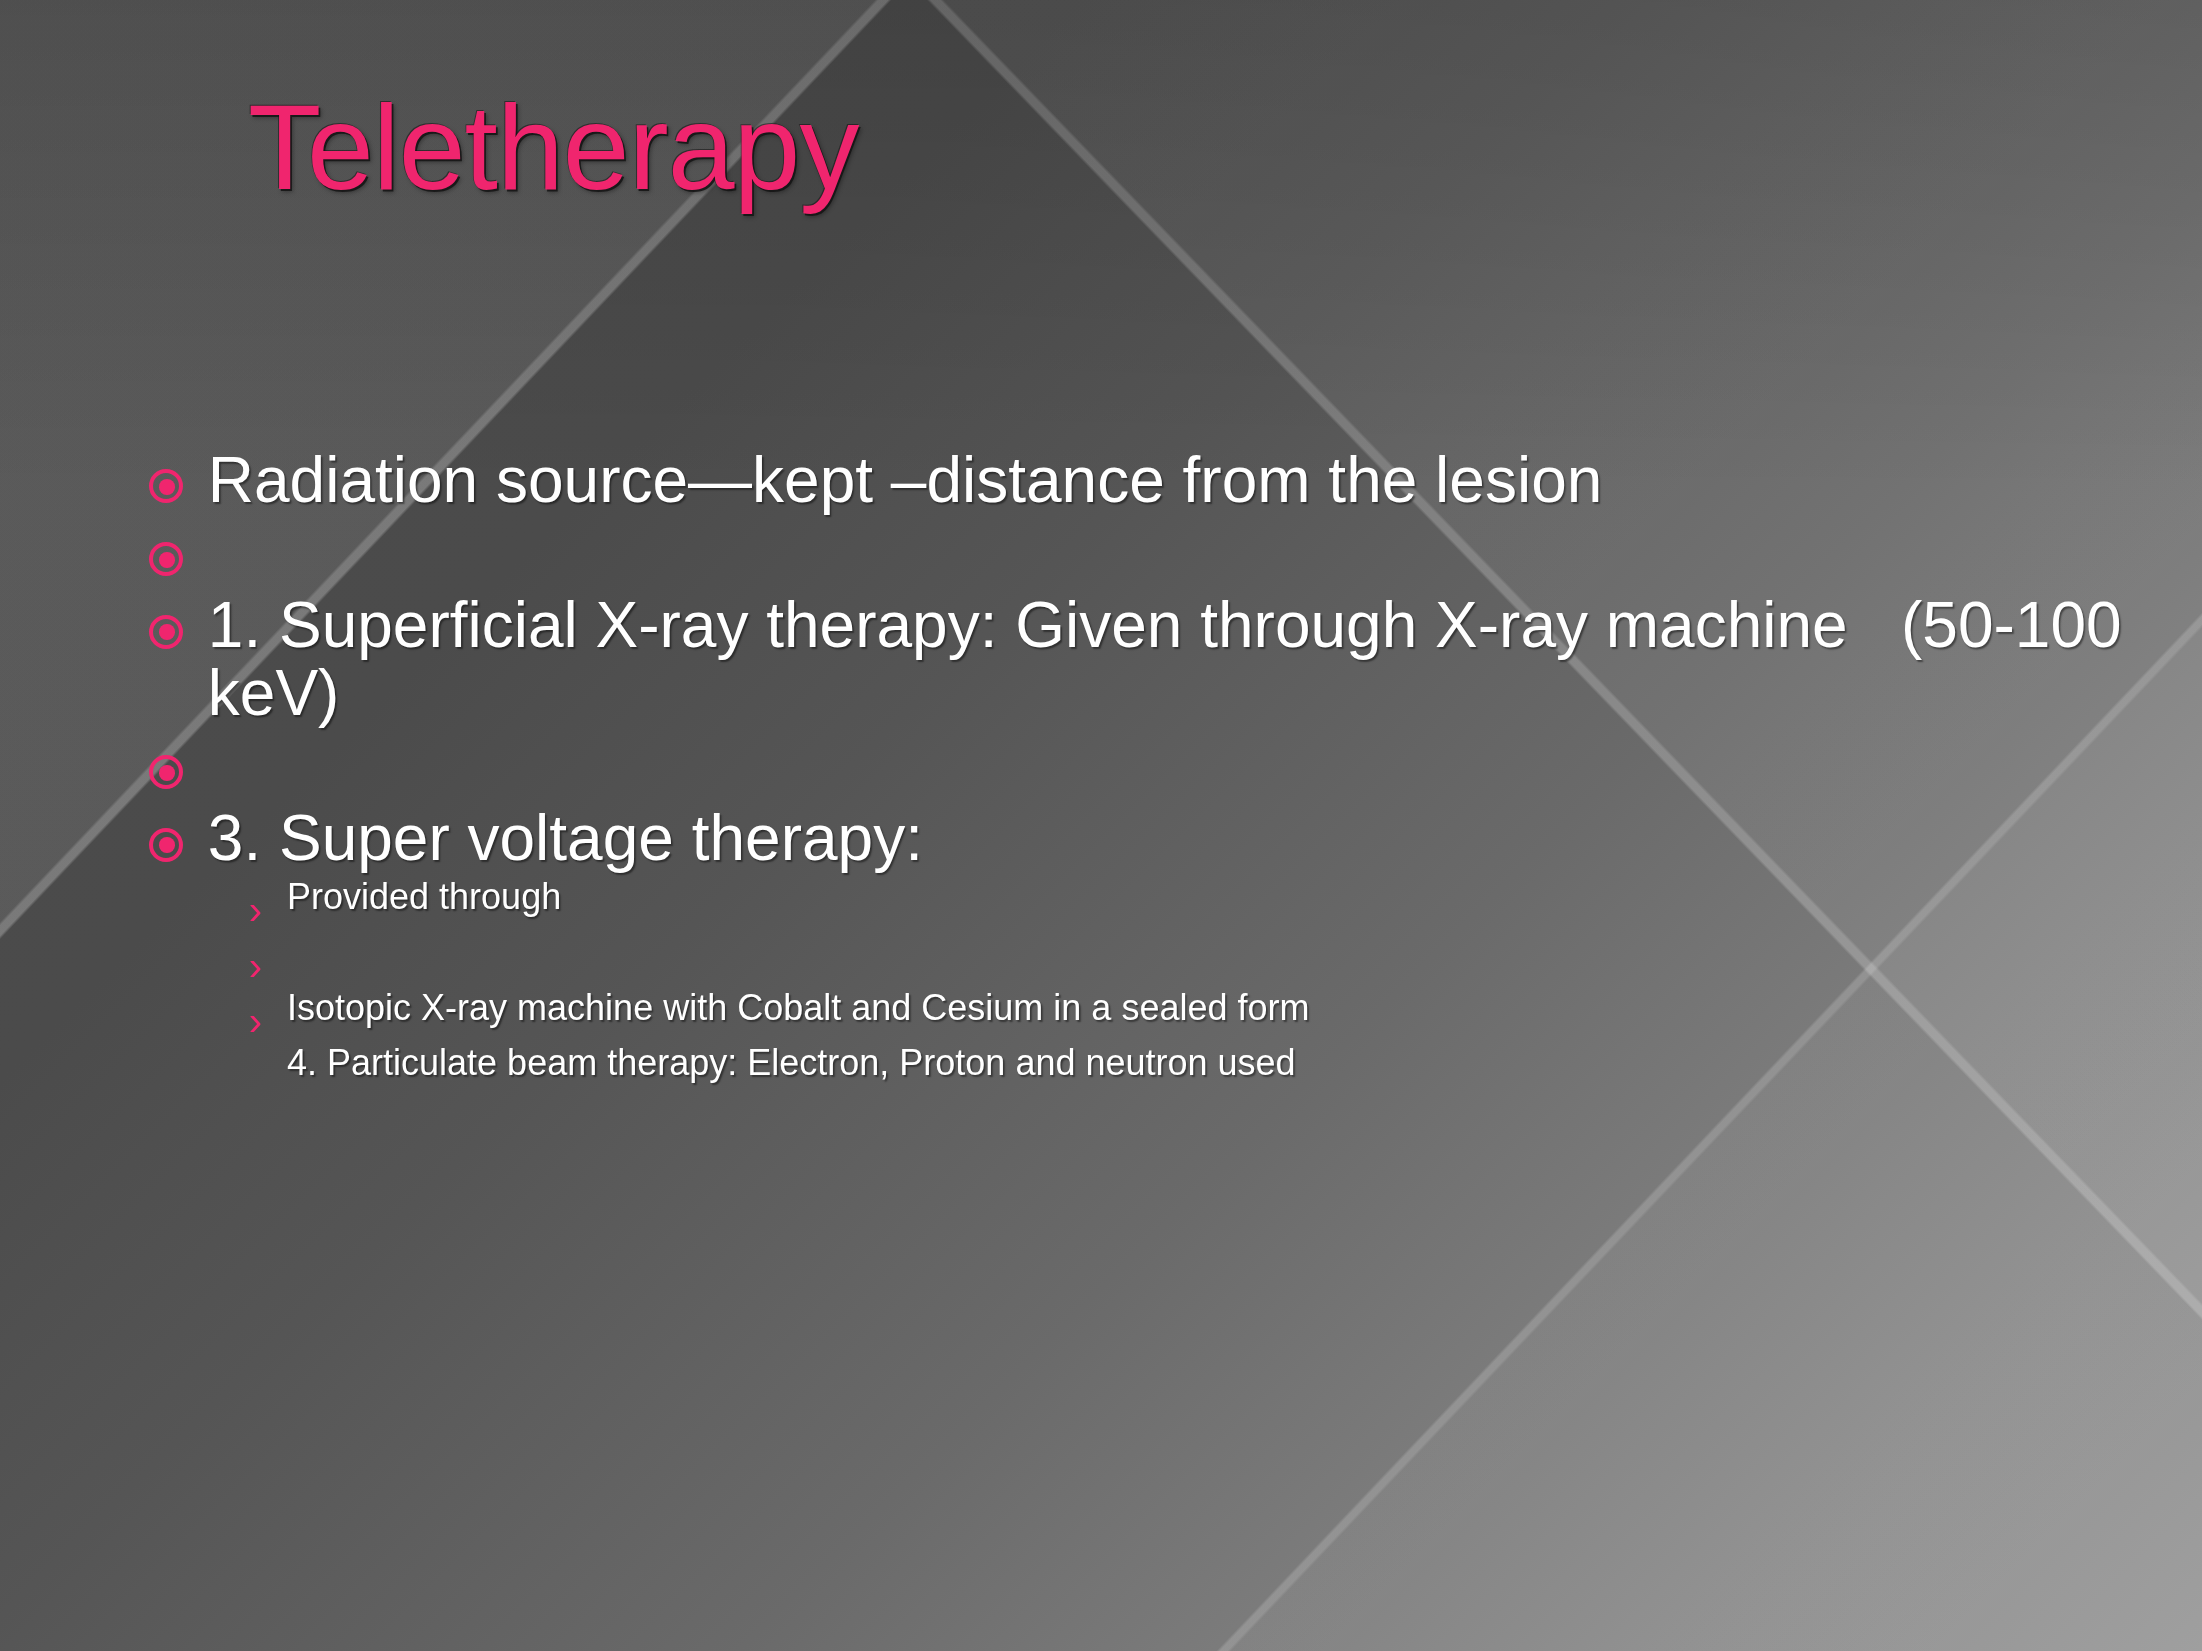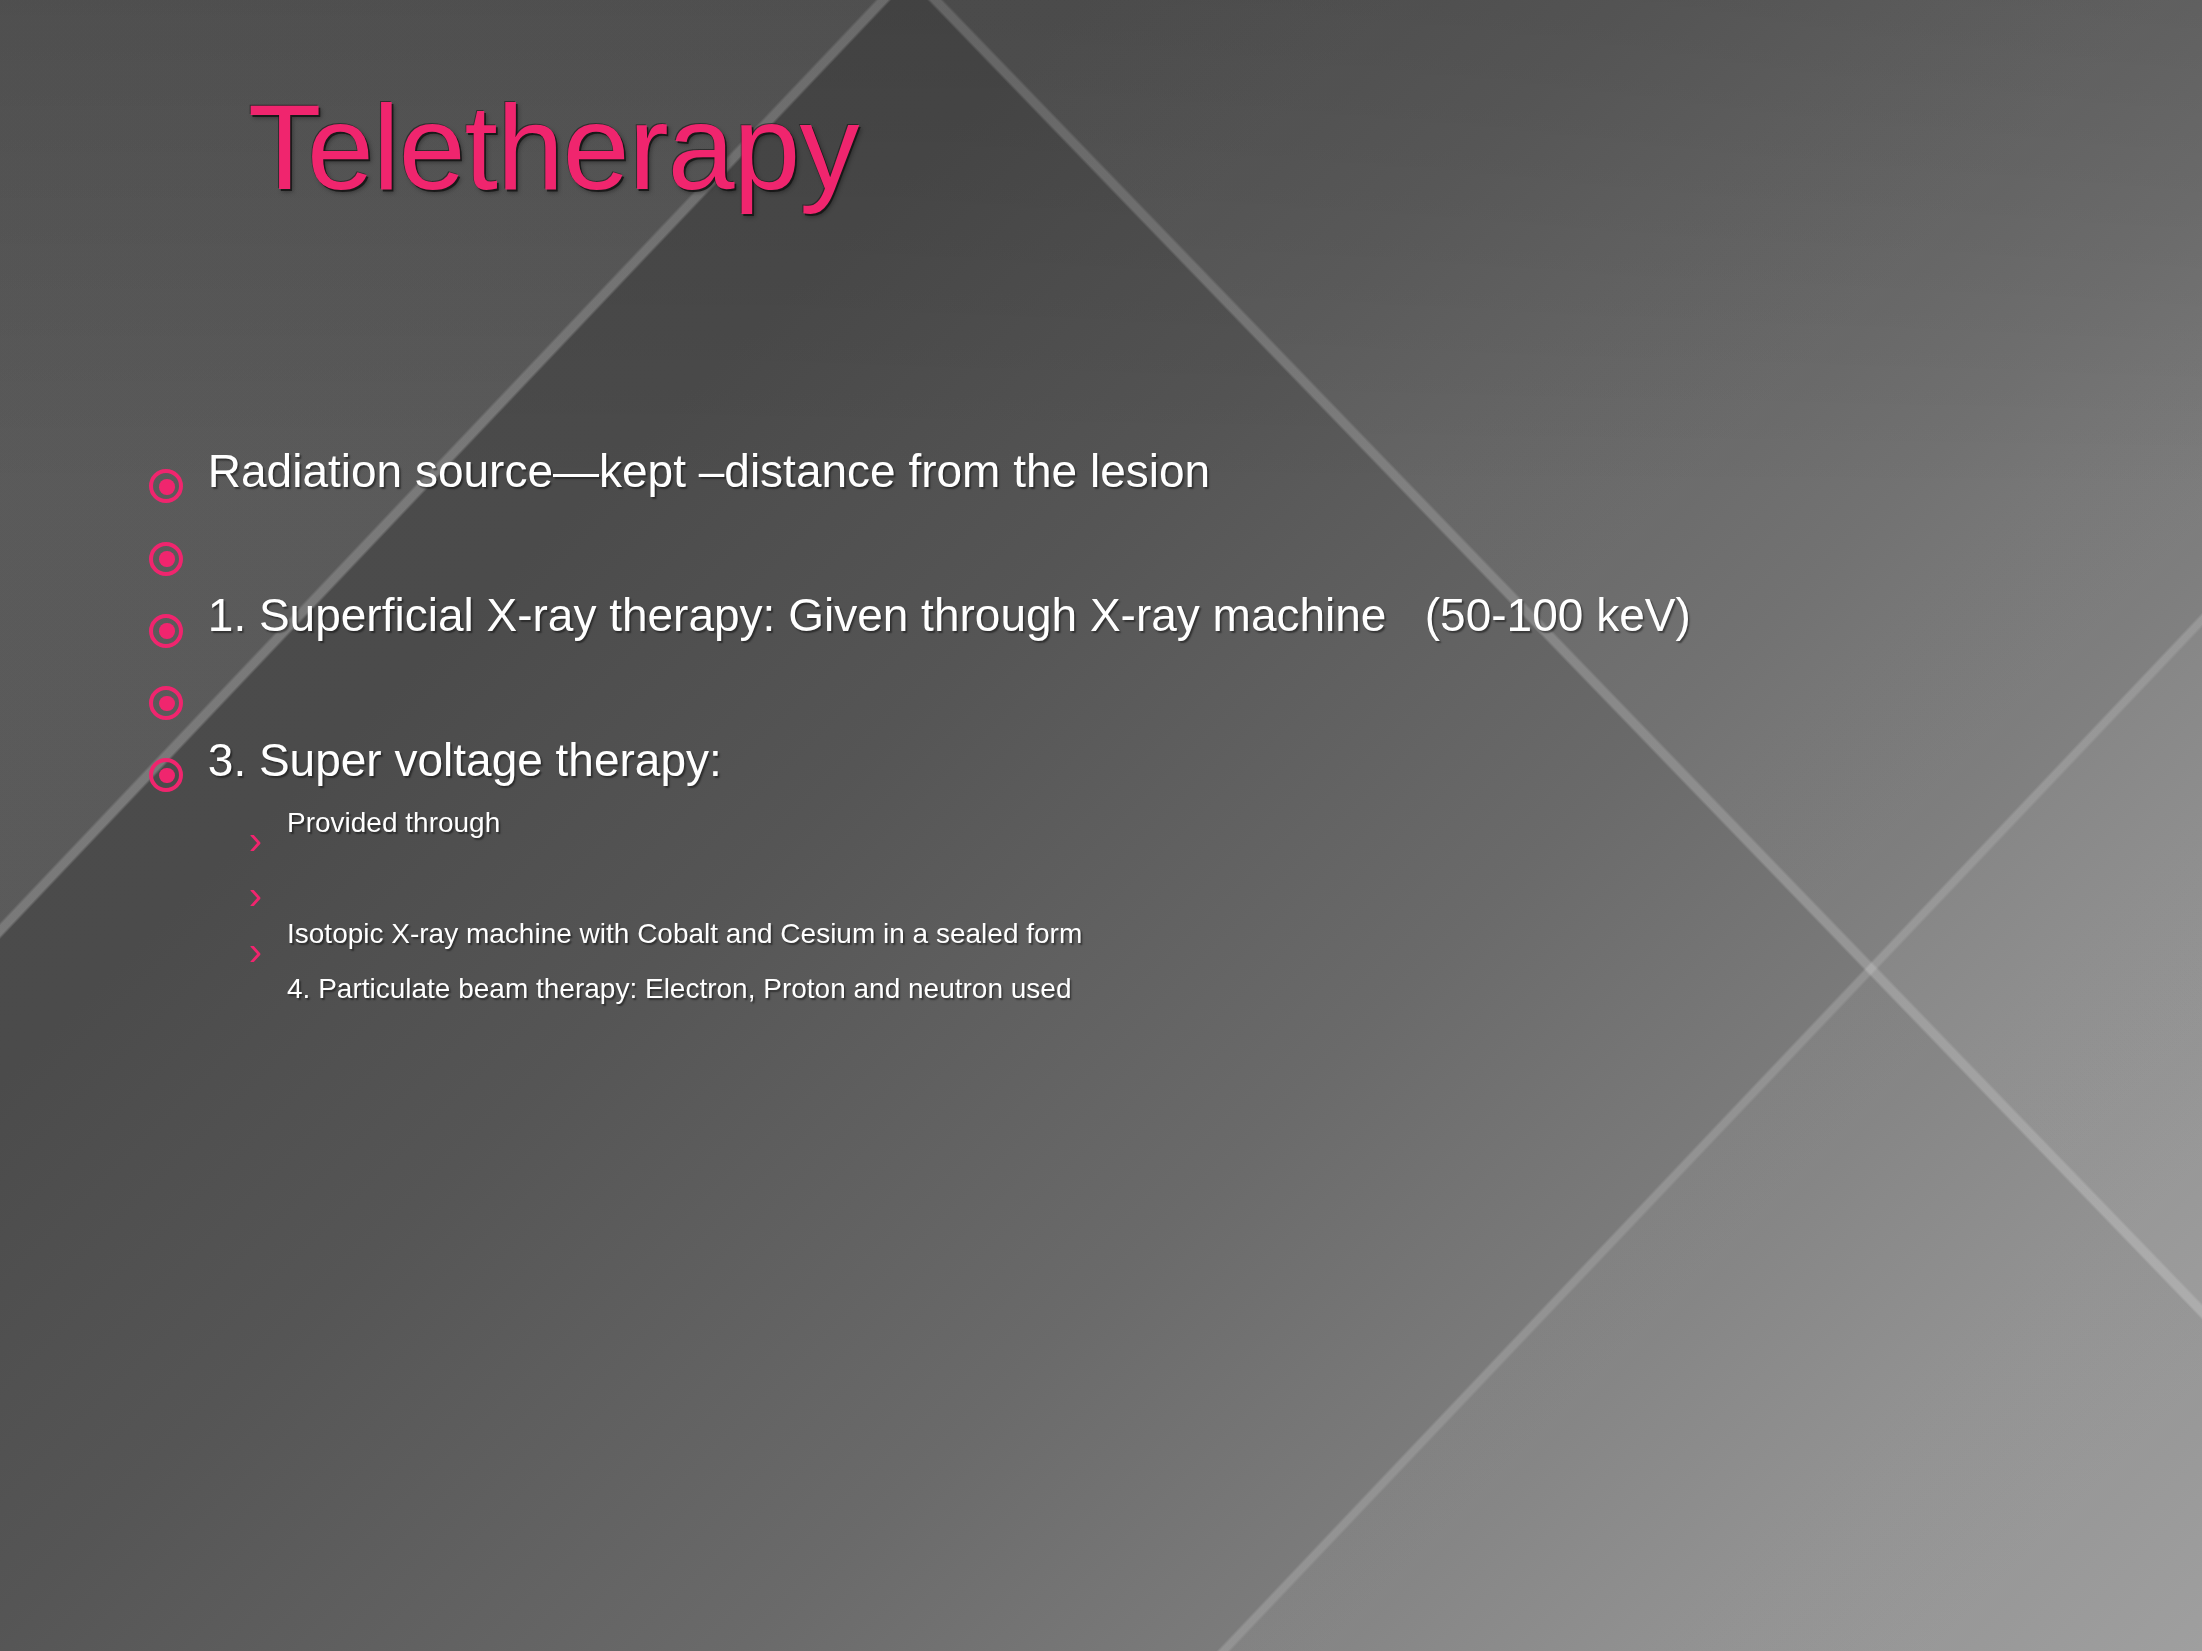--- a/index.html
+++ b/index.html
@@ -125,21 +125,21 @@
     position: absolute;
     left: 13px; top: 13px;
     width: 15.5px; height: 15.5px;
     border-radius: 50%;
     background: #F0256E;
   }
 
   .l1-text {
     flex: 1 1 auto;
     color: #FFFFFF;
-    font-size: 46px;
+    font-size: 64px;
     line-height: 1.06;
     font-weight: 400;
     letter-spacing: 0px;
     text-shadow: 1.7px 1.7px 1.7px rgba(0,0,0,0.45);
     white-space: pre-wrap;
   }
 
   .l2 {
     display: flex;
     align-items: flex-start;
@@ -155,21 +155,21 @@
     line-height: 1;
     margin-top: 12px;
     margin-right: 17px;
     text-align: center;
     font-weight: 400;
   }
 
   .l2-text {
     flex: 1 1 auto;
     color: #FFFFFF;
-    font-size: 28px;
+    font-size: 36px;
     line-height: 1.08;
     font-weight: 400;
     text-shadow: 1.7px 1.7px 1.7px rgba(0,0,0,0.45);
     white-space: pre-wrap;
   }
 
   .l2-nomarker {
     margin-left: 95px;
     margin-bottom: 3.4px;
     padding-left: 0;

